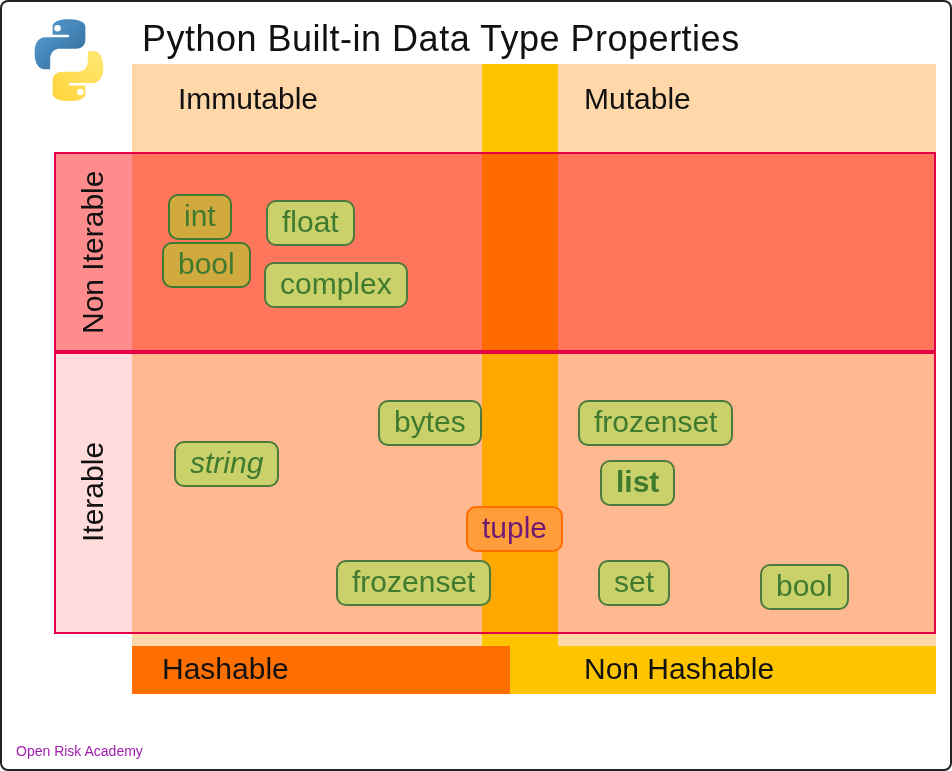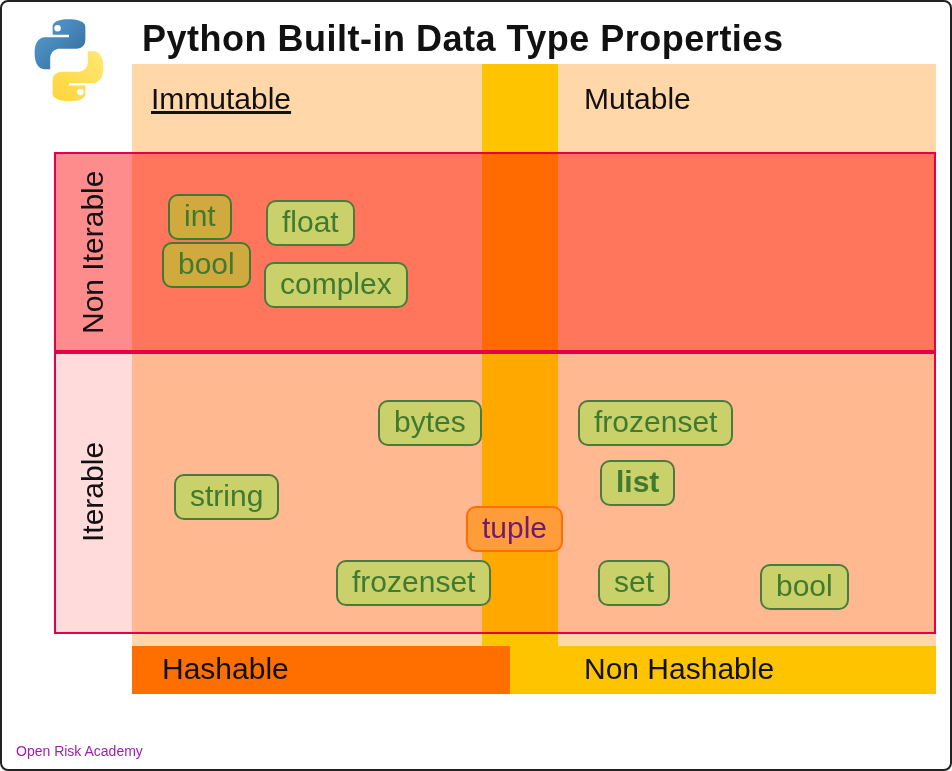--- a/index.html
+++ b/index.html
@@ -11,21 +11,21 @@
     position: relative;
     border: 2px solid #222;
     border-radius: 8px;
     overflow: hidden;
   }
   .title {
     position: absolute;
     top: 16px;
     left: 140px;
     font-size: 36px;
-    font-weight: 700;
+    font-weight: 400;
     letter-spacing: 0.5px;
     color: #111;
   }
   .logo {
     position: absolute;
     top: 14px;
     left: 22px;
     width: 90px;
     height: 90px;
   }
@@ -136,35 +136,35 @@
 <div class="region col-immutable"></div>
 <div class="region col-mutable"></div>
 <div class="region mid-vertical"></div>
 
 <div class="region hash-bar"></div>
 <div class="region nonhash-bar"></div>
 
 <div class="region row-noniterable"></div>
 <div class="region row-iterable"></div>
 
-<div class="region-label" style="left:149px; top:80px;text-decoration:underline;">Immutable</div>
+<div class="region-label" style="left:176px; top:80px;">Immutable</div>
 <div class="region-label" style="left:582px; top:80px;">Mutable</div>
 <div class="region-label" style="left:160px; top:650px;">Hashable</div>
 <div class="region-label" style="left:582px; top:650px;">Non Hashable</div>
 
 <div class="vlabel" style="left:74px; top:164px; height:172px;">Non Iterable</div>
 <div class="vlabel" style="left:74px; top:420px; height:140px;">Iterable</div>
 
 <div class="chip chip-olive" style="left:166px; top:192px;">int</div>
 <div class="chip chip-olive" style="left:160px; top:240px;">bool</div>
 <div class="chip chip-green" style="left:264px; top:198px;">float</div>
 <div class="chip chip-green" style="left:262px; top:260px;">complex</div>
 
 <div class="chip chip-green" style="left:376px; top:398px;">bytes</div>
-<div class="chip chip-green" style="left:172px; top:472px;">string</div>
+<div class="chip chip-green" style="left:172px; top:439px;font-style:italic;">string</div>
 <div class="chip chip-green" style="left:316px; top:558px;margin-left:18px;">frozenset</div>
 
 <div class="chip chip-orange" style="left:464px; top:504px;">tuple</div>
 
 <div class="chip chip-green" style="left:576px; top:398px;">frozenset</div>
 <div class="chip chip-green" style="left:598px; top:458px;font-weight:bold;">list</div>
 <div class="chip chip-green" style="left:596px; top:558px;">set</div>
 <div class="chip chip-green" style="left:758px; top:562px;">bool</div>
 
 <div class="footer">Open Risk Academy</div>

